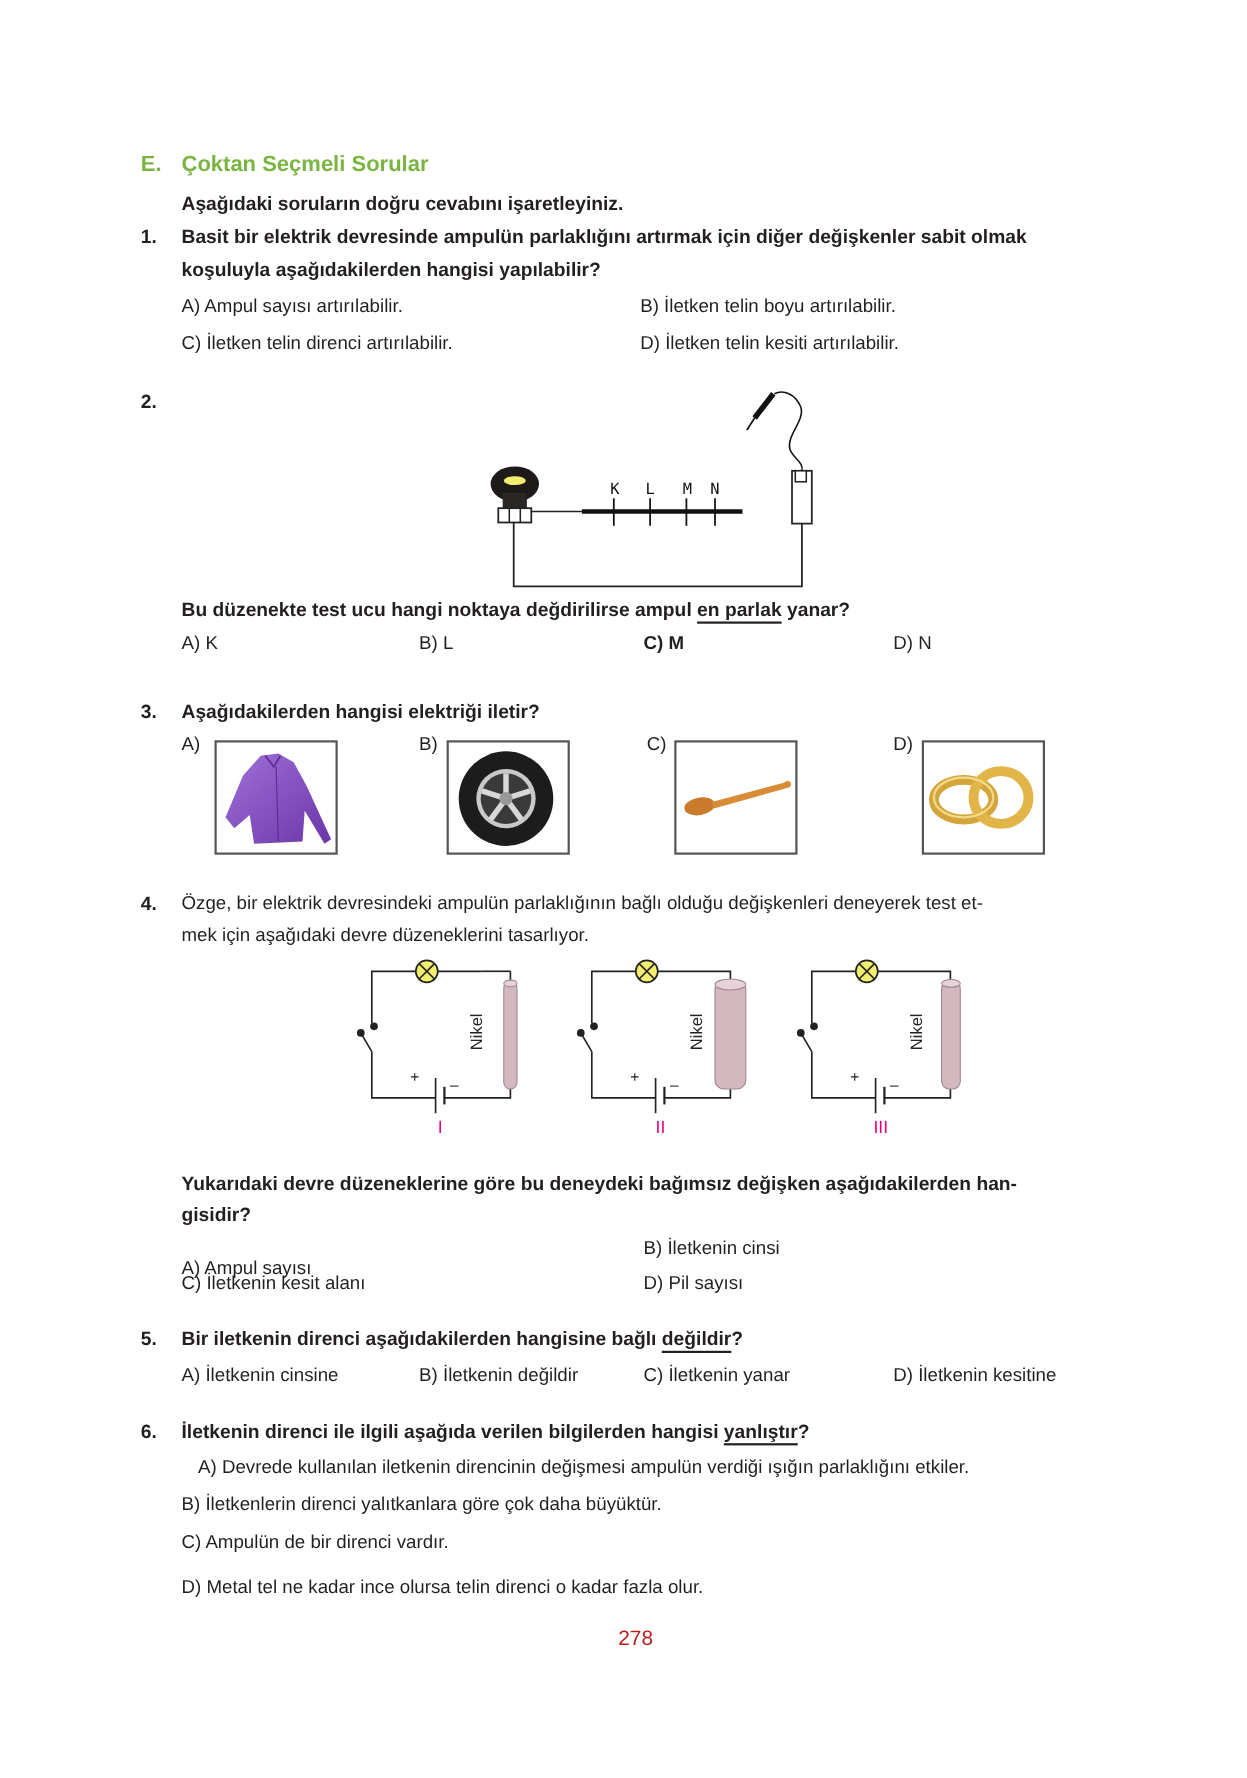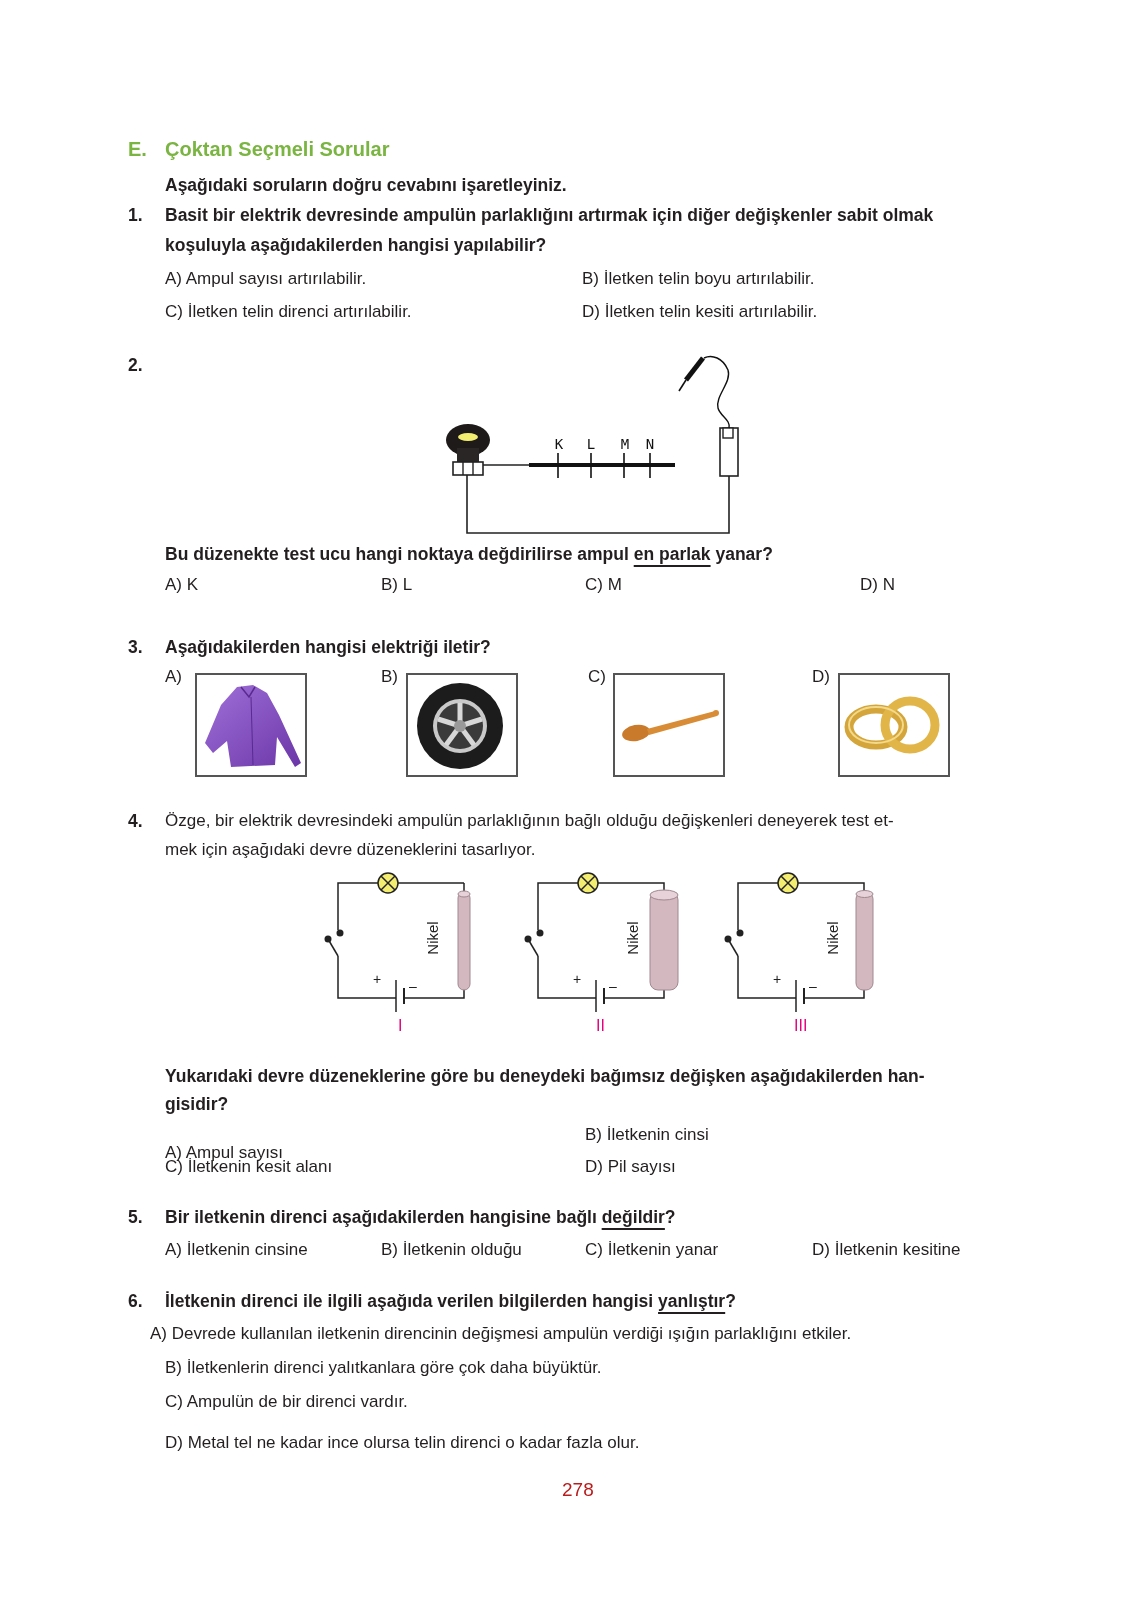--- a/index.html
+++ b/index.html
@@ -73,22 +73,22 @@
       <line x1="283" y1="18" x2="266" y2="40" stroke="#111" stroke-width="5"></line>
       <line x1="266" y1="40" x2="259" y2="51" stroke="#111" stroke-width="1.6"></line>
     </g>
   </svg>
 
   <div class="abs b" style="left:165px; top:544px;">
     <span>Bu düzenekte test ucu hangi noktaya değdirilirse ampul </span><span class="ul">en parlak</span><span> yanar?</span>
   </div>
   <div class="abs r" style="left:165px; top:575px;">A)  K</div>
   <div class="abs r" style="left:381px; top:575px;">B) L</div>
-  <div class="abs r" style="left:585px; top:575px;">C) M</div>
-  <div class="abs r" style="left:812px; top:575px;margin-left:48px;">D) N</div>
+  <div class="abs r" style="left:585px; top:575px;font-weight:bold;">C) M</div>
+  <div class="abs r" style="left:812px; top:575px;">D) N</div>
 </div>
 
 <div>
   <div class="abs num" style="left:128px; top:637px;">3.</div>
   <div class="abs b" style="left:165px; top:637px;">Aşağıdakilerden hangisi elektriği iletir?</div>
 
   <div class="abs r" style="left:165px; top:667px;">A)</div>
   <div class="imgbox" style="left:195px; top:673px;">
     <svg width="108" height="100" viewBox="0 0 108 100" style="left:0;top:0;">
       <defs>
@@ -229,29 +229,29 @@
   <div class="abs r" style="left:165px; top:1157px;">C)  İletkenin kesit alanı</div>
   <div class="abs r" style="left:585px; top:1157px;">D) Pil sayısı</div>
 </div>
 
 <div>
   <div class="abs num" style="left:128px; top:1207px;">5.</div>
   <div class="abs b" style="left:165px; top:1207px;">
     <span>Bir iletkenin direnci aşağıdakilerden hangisine bağlı </span><span class="ul">değildir</span><span>?</span>
   </div>
   <div class="abs r" style="left:165px; top:1240px;">A)  İletkenin cinsine</div>
-  <div class="abs r" style="left:381px; top:1240px;">B) İletkenin olduğu</div>
+  <div class="abs r" style="left:381px; top:1240px;">B) İletkenin değildir</div>
   <div class="abs r" style="left:585px; top:1240px;">C) İletkenin yanar</div>
   <div class="abs r" style="left:812px; top:1240px;">D) İletkenin kesitine</div>
 </div>
 
 <div>
   <div class="abs num" style="left:128px; top:1291px;">6.</div>
   <div class="abs b" style="left:165px; top:1291px;">
     <span>İletkenin direnci ile ilgili aşağıda verilen bilgilerden hangisi </span><span class="ul">yanlıştır</span><span>?</span>
   </div>
-  <div class="abs r" style="left:150px; top:1324px;">A)  Devrede kullanılan iletkenin direncinin değişmesi ampulün verdiği ışığın parlaklığını etkiler.</div>
+  <div class="abs r" style="left:180px; top:1324px;">A)  Devrede kullanılan iletkenin direncinin değişmesi ampulün verdiği ışığın parlaklığını etkiler.</div>
   <div class="abs r" style="left:165px; top:1358px;">B)  İletkenlerin direnci yalıtkanlara göre çok daha büyüktür.</div>
   <div class="abs r" style="left:165px; top:1392px;">C)  Ampulün de bir direnci vardır.</div>
   <div class="abs r" style="left:165px; top:1433px;">D)  Metal tel ne kadar ince olursa telin direnci o kadar fazla olur.</div>
 </div>
 
 <div class="abs" style="left:562px; top:1479px; font-size:19px; color:#b91c1c;">278</div>
 
 </body></html>

